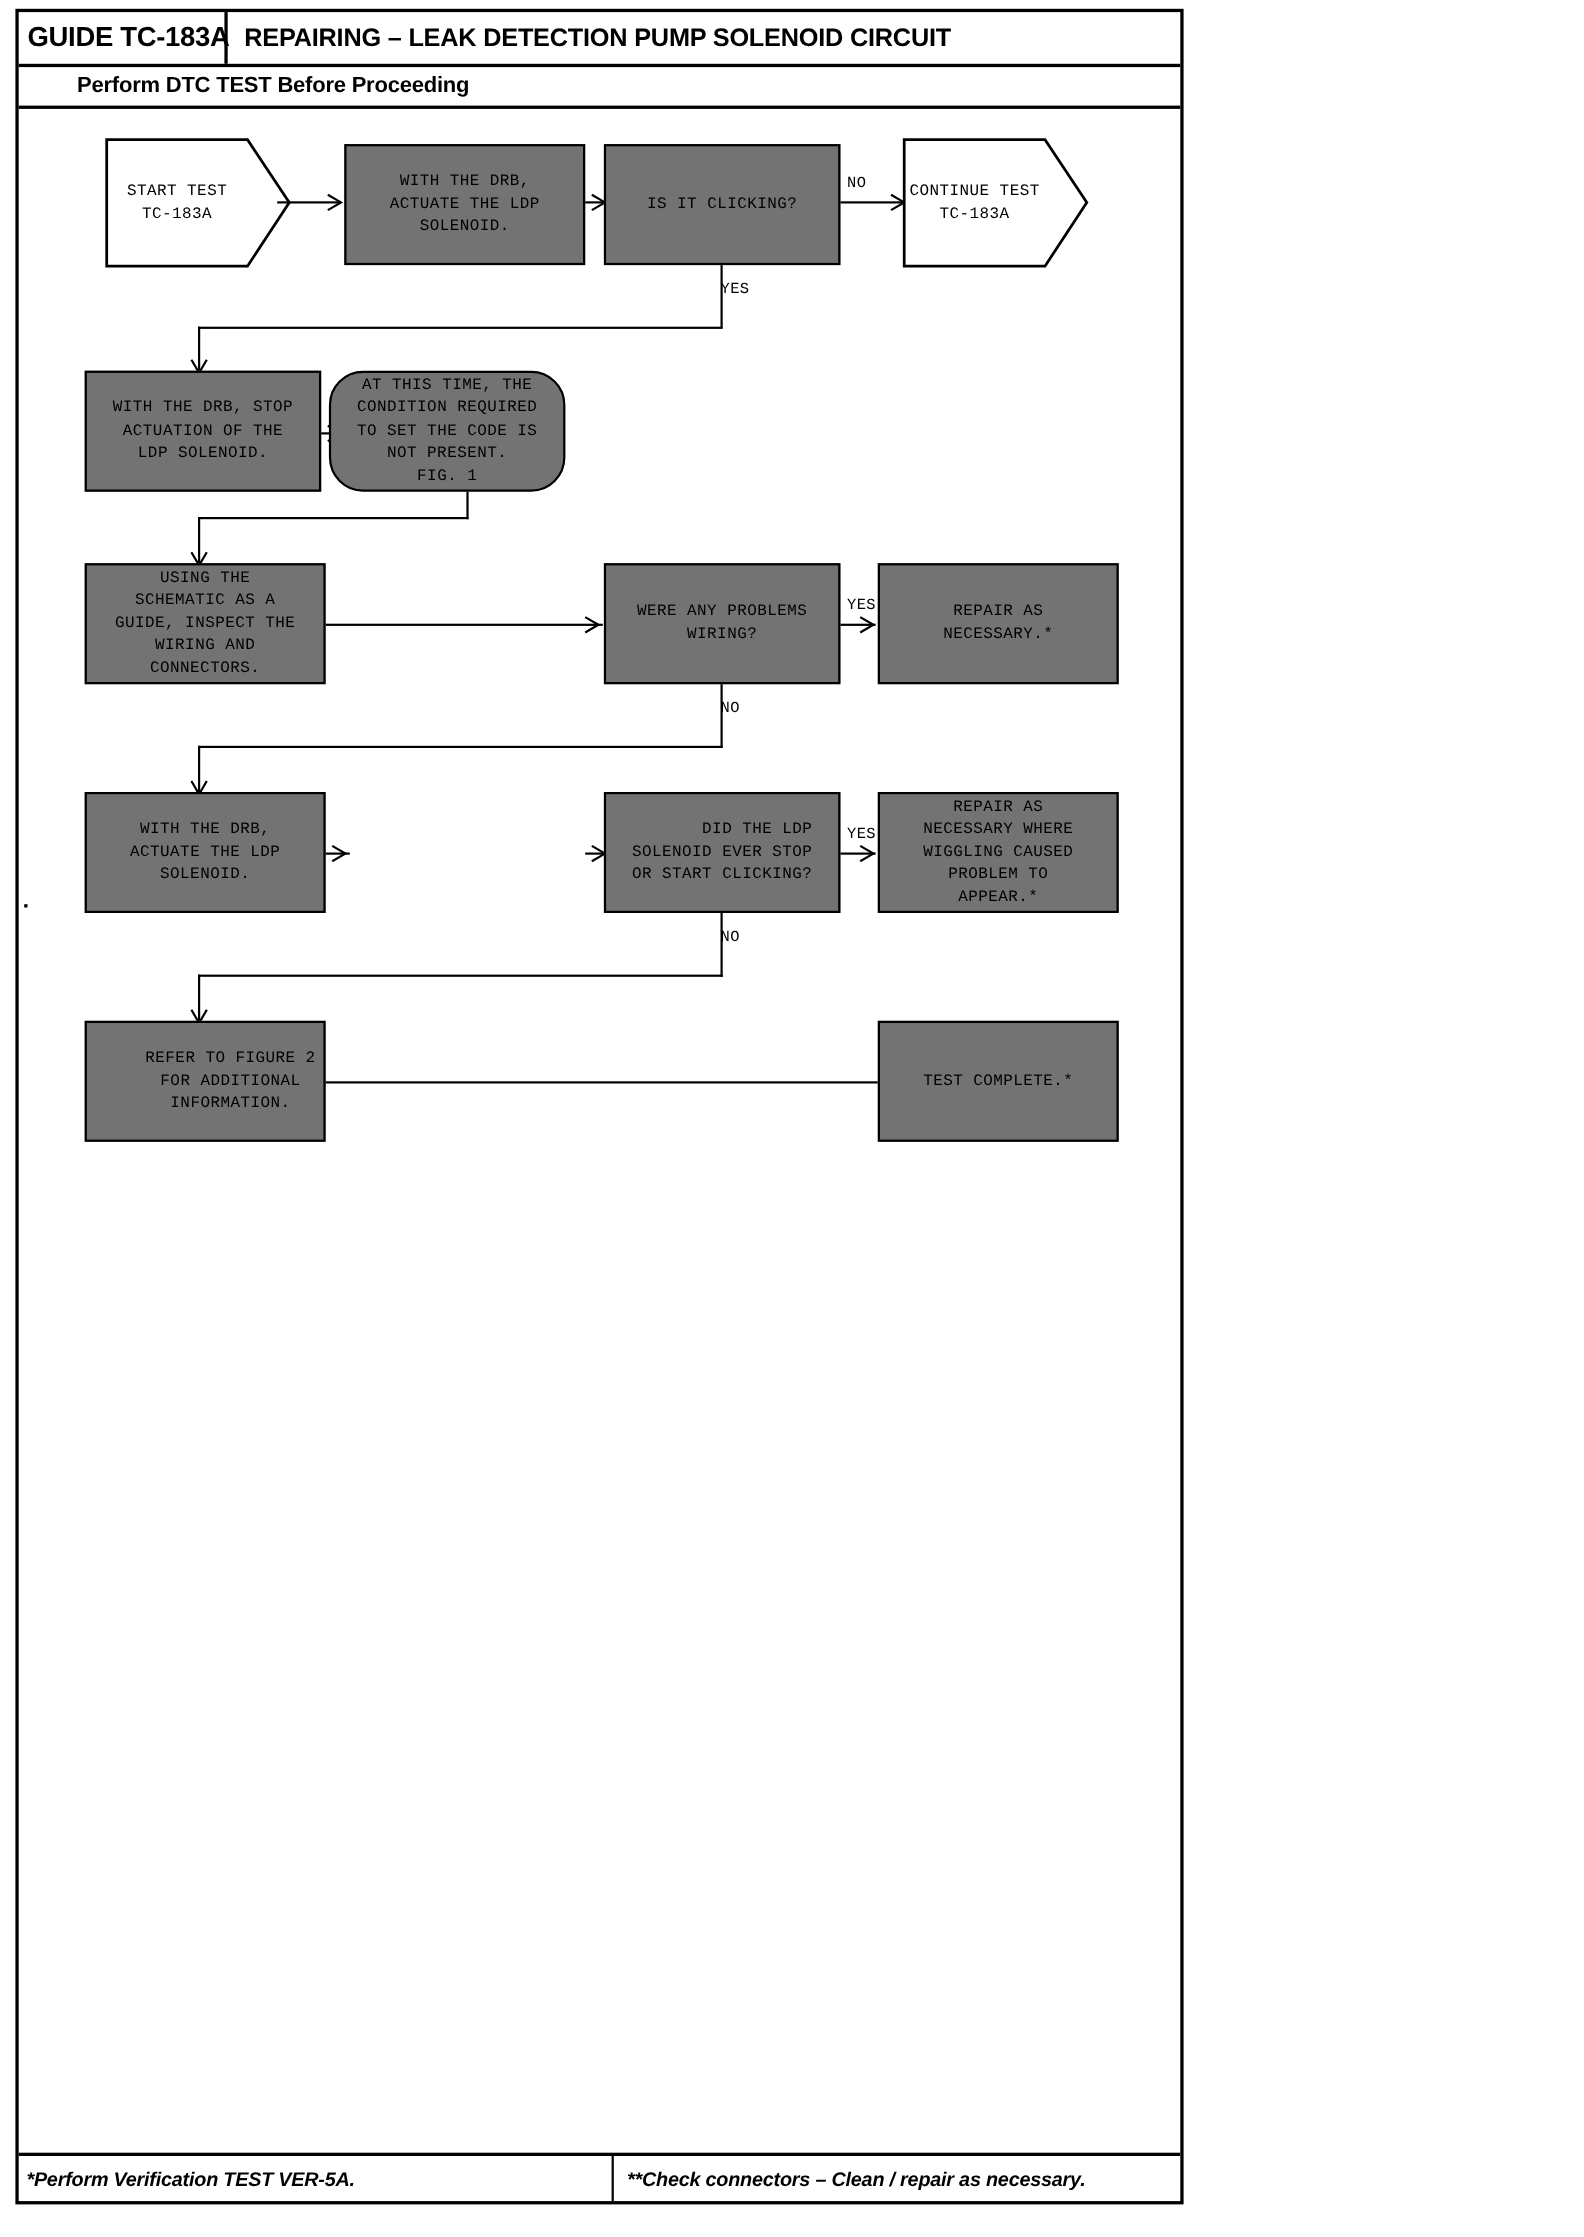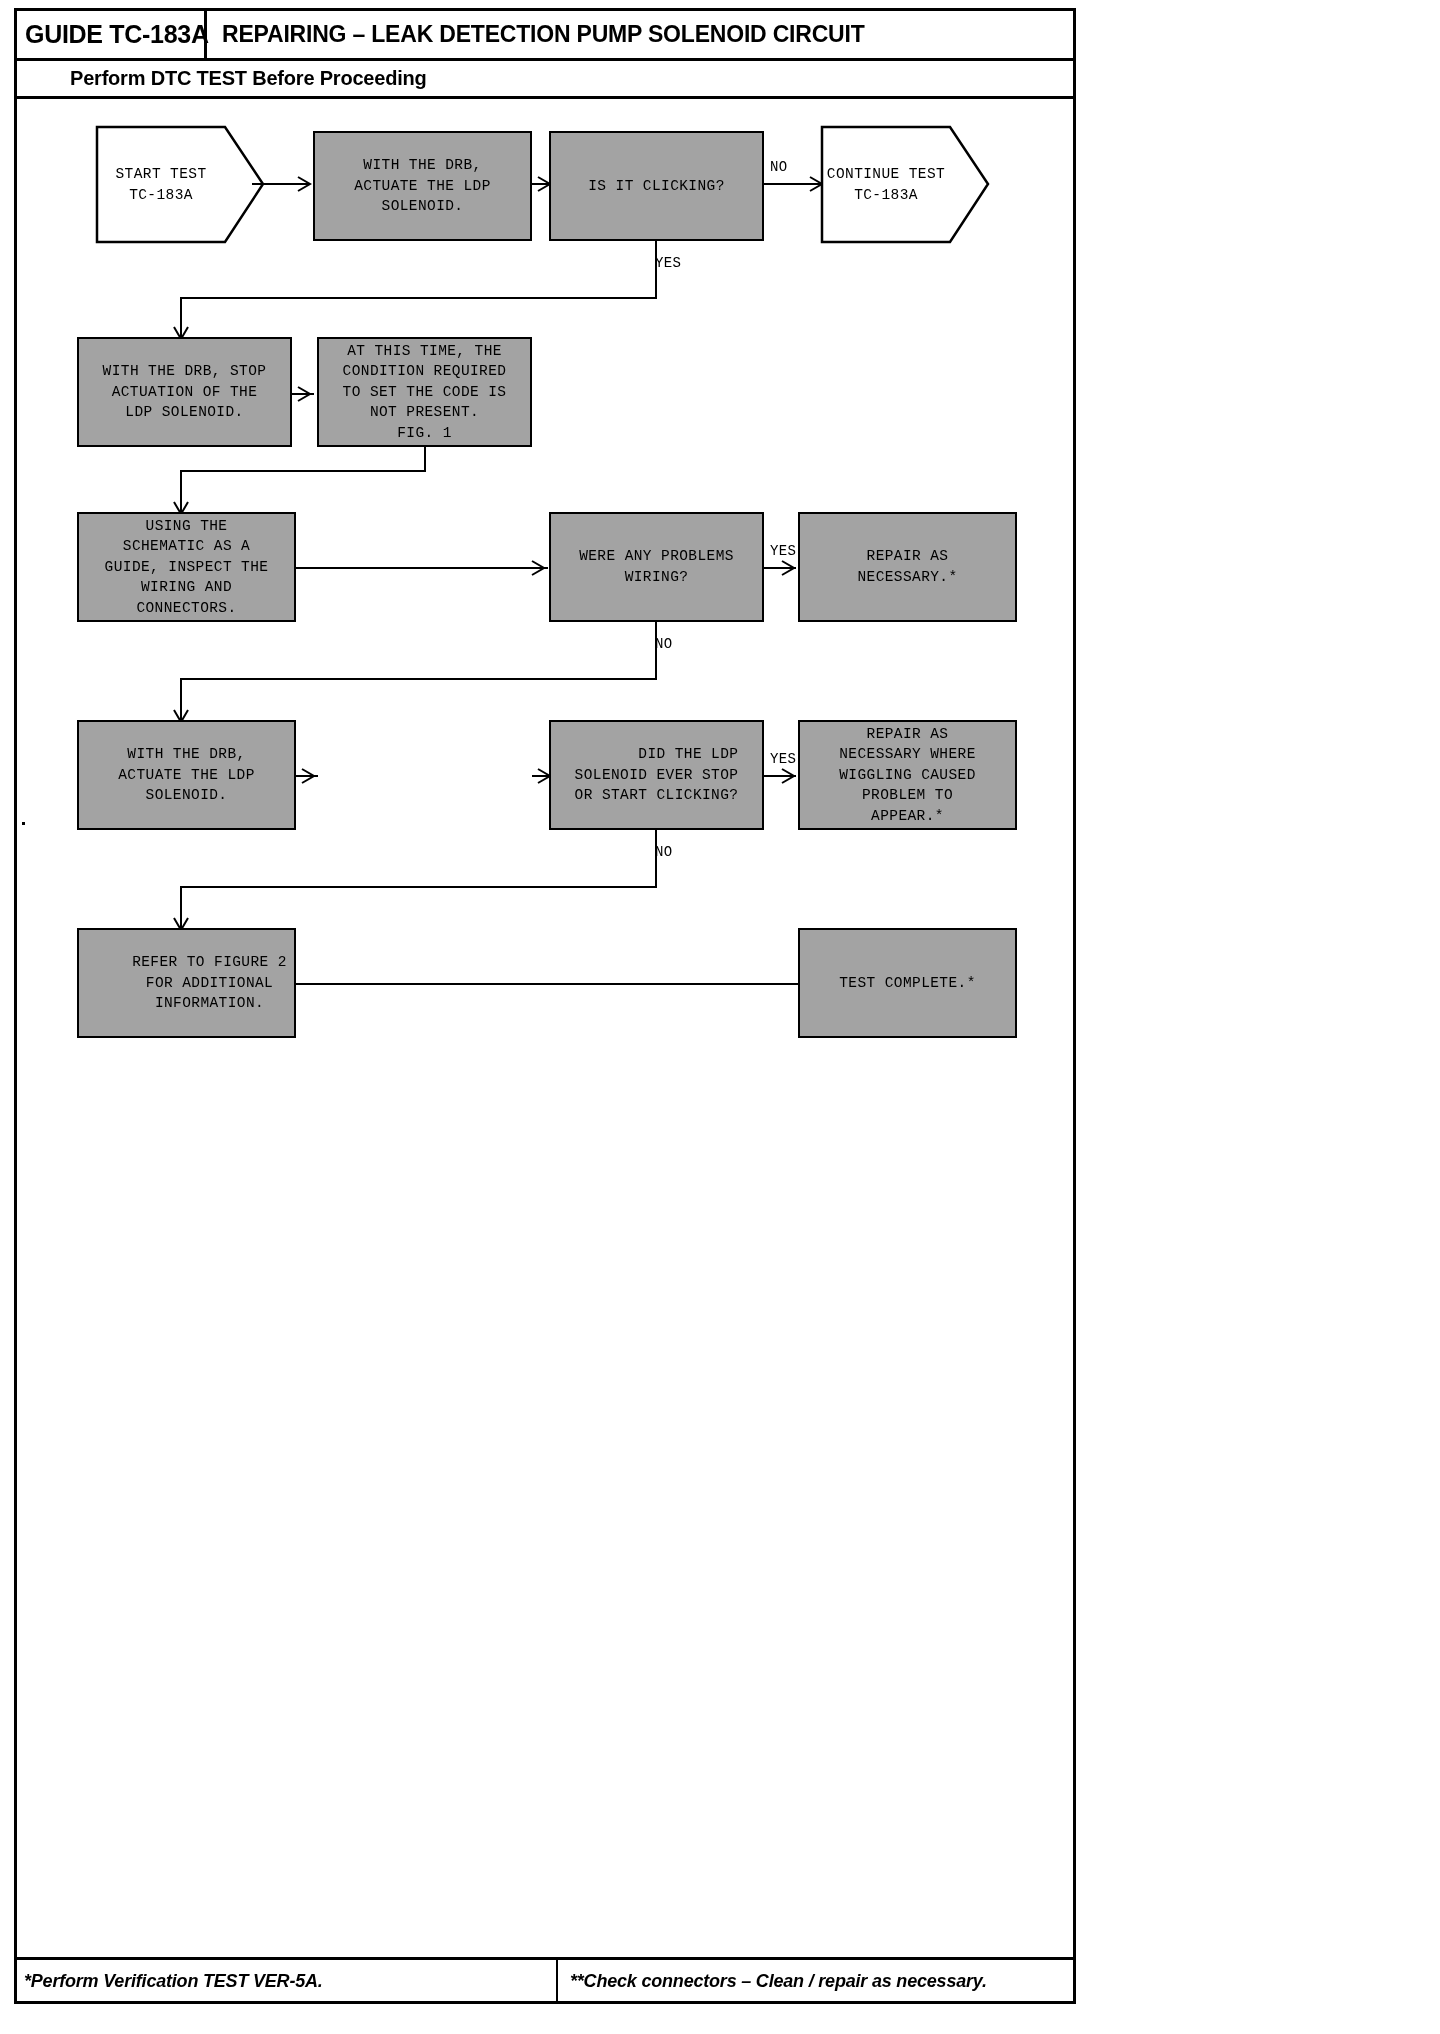--- a/index.html
+++ b/index.html
@@ -124,21 +124,21 @@
     top: 1960px;
     width: 2px;
     height: 41px;
     background: #000;
   }
   
   .fbox {
     position: absolute;
     border: 2px solid #000;
     box-sizing: border-box;
-    background: #a3a3a3;
+    background: #737373;
     display: flex;
     align-items: center;
     justify-content: center;
     text-align: center;
     font-family: "Liberation Mono", monospace;
     font-size: 14.5px;
     line-height: 1.42;
     letter-spacing: 0.4px;
     white-space: pre-line;
     padding: 2px;
@@ -247,21 +247,21 @@
 
   <div class="fbox" style="left:77px; top:337px; width:215px; height:110px;">WITH THE DRB, STOP
 ACTUATION OF THE
 LDP SOLENOID.</div>
 
   <div class="conn conn-h" style="left:292px; top:393px; width:22px;"></div>
   <svg class="arrowhead" style="left:296px; top:385px;" width="18" height="18" viewBox="0 0 18 18">
       <polyline points="2,2 14,9 2,16" fill="none" stroke="#000" stroke-width="2"></polyline>
     </svg>
 
-  <div class="fbox" style="left:317px; top:337px; width:215px; height:110px;">AT THIS TIME, THE
+  <div class="fbox" style="left:299px; top:337px; width:215px; height:110px;border-radius:31px;">AT THIS TIME, THE
 CONDITION REQUIRED
 TO SET THE CODE IS
 NOT PRESENT.
 FIG. 1</div>
 
   <div class="conn conn-v" style="left:424px; top:447px; width:2px; height:25px;"></div>
   <div class="conn conn-h" style="left:180px; top:470px; width:246px;"></div>
   <div class="conn conn-v" style="left:180px; top:470px; width:2px; height:42px;"></div>
   <svg class="arrowhead" style="left:172px; top:500px;" width="18" height="18" viewBox="0 0 18 18">
       <polyline points="2,2 9,14 16,2" fill="none" stroke="#000" stroke-width="2"></polyline>

